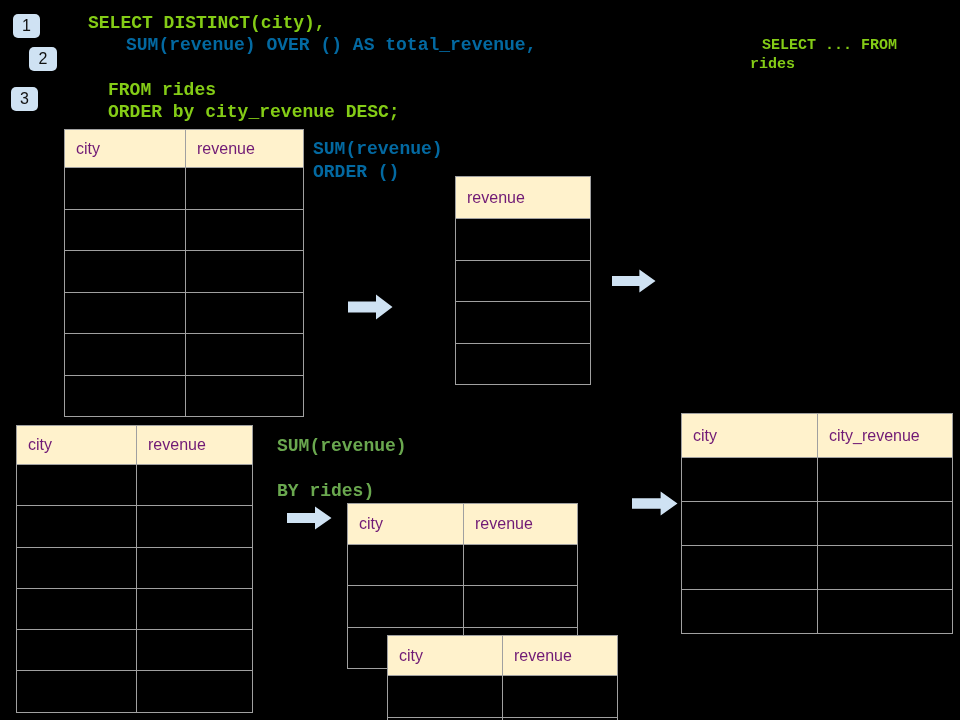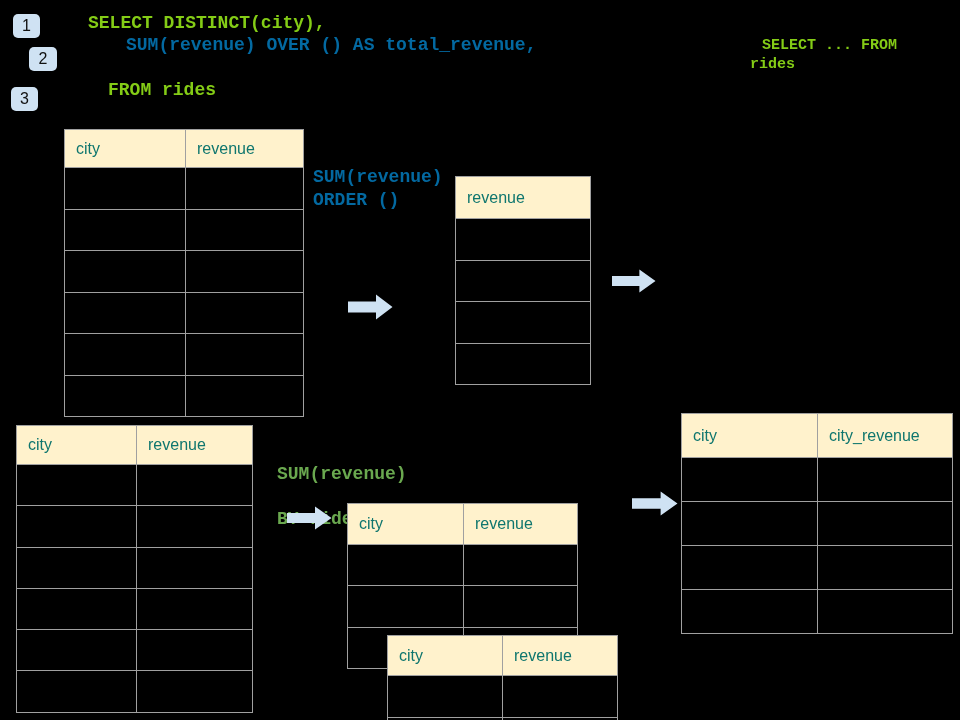--- a/index.html
+++ b/index.html
@@ -29,21 +29,21 @@
   #cl1 { left: 88px;  top: 13px;  }
   #cl2 { left: 126px; top: 35px;  }
   #cl3 { left: 126px; top: 58px;  }
   #cl4 { left: 108px; top: 80px;  }
   #cl5 { left: 108px; top: 102px; }
 
   .note-line { font-size: 15px; }
   #note1 { left: 750px; top: 37px; margin-left: 12px; }
   #note2 { left: 750px; top: 56px; }
 
-  .lbl { font-size: 18px; margin-top: 28px; }
+  .lbl { font-size: 18px; }
   #lt1 { left: 313px; top: 139px; }
   #lt2 { left: 313px; top: 162px; }
   #lp1 { left: 277px; top: 436px; }
   #lp2 { left: 277px; top: 459px; }
   #lp3 { left: 277px; top: 481px; }
 
   
   .badge {
     position: absolute;
     background: #cfe2f3;
@@ -63,21 +63,21 @@
     table-layout: fixed;
     background: #000;
   }
   table.dtable td {
     border: 1px solid #a0a0a0;
     padding: 0;
     overflow: hidden;
   }
   table.dtable tr.hd td {
     background: #fff2cc;
-    color: #0f766e;
+    color: #701a75;
     font-size: 16px;
     padding-left: 11px;
     vertical-align: middle;
   }
   #t1 { left: 64px;  top: 129px; z-index: 1; }
   #t1 tr.hd  { height: 38px;   }
   #t1 tbody tr { height: 41.5px; }
 
   #t2 { left: 455px; top: 176px; z-index: 1; }
   #t2 tr.hd  { height: 42px;   }
@@ -112,20 +112,21 @@
 
 <div class="stage">
 
   <div class="badge" id="b1">1</div>
   <div class="badge" id="b2">2</div>
   <div class="badge" id="b3">3</div>
 
   <div class="mono code-main c-purple" id="cl1">SELECT DISTINCT(city),</div>
   <div class="mono code-main c-red" id="cl2">SUM(revenue) OVER () AS total_revenue,</div>
   <div class="mono code-main c-purple" id="cl4">FROM rides</div>
+  <div class="mono code-main c-purple" id="cl5">ORDER by city_revenue DESC;</div>
 
   <div class="mono note-line c-purple" id="note1">SELECT ... FROM</div>
   <div class="mono note-line c-purple" id="note2">rides</div>
 
   <div class="mono lbl c-red" id="lt1">SUM(revenue)</div>
   <div class="mono lbl c-red" id="lt2">ORDER ()</div>
 
   <div class="mono lbl c-green" id="lp1">SUM(revenue)</div>
   <div class="mono lbl c-green" id="lp3">BY rides)</div>
 

